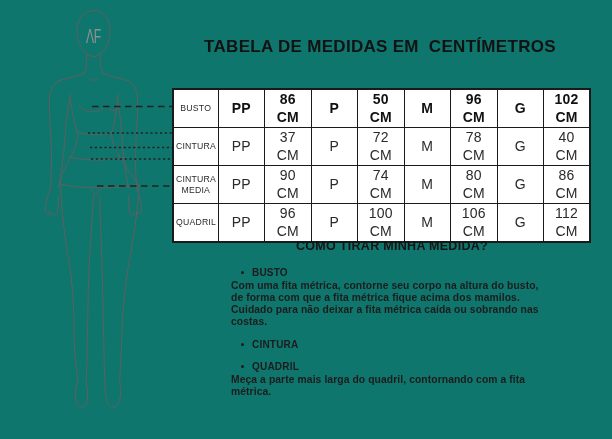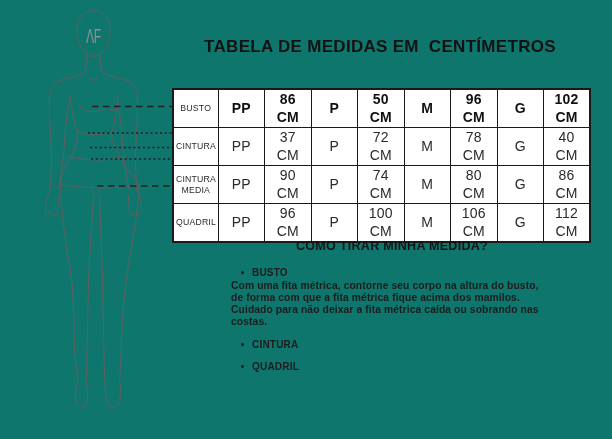--- a/index.html
+++ b/index.html
@@ -178,16 +178,17 @@
         <span class="dot"></span>
         <span>CINTURA</span>
       </div>
     </div>
 
     <div class="inst-item">
       <div class="inst-label-row">
         <span class="dot"></span>
         <span>QUADRIL</span>
       </div>
+      <div class="inst-text">Meça a parte mais larga do quadril, contornando com a fita métrica.</div>
     </div>
   </div>
 
 </div>
 
 </body></html>

